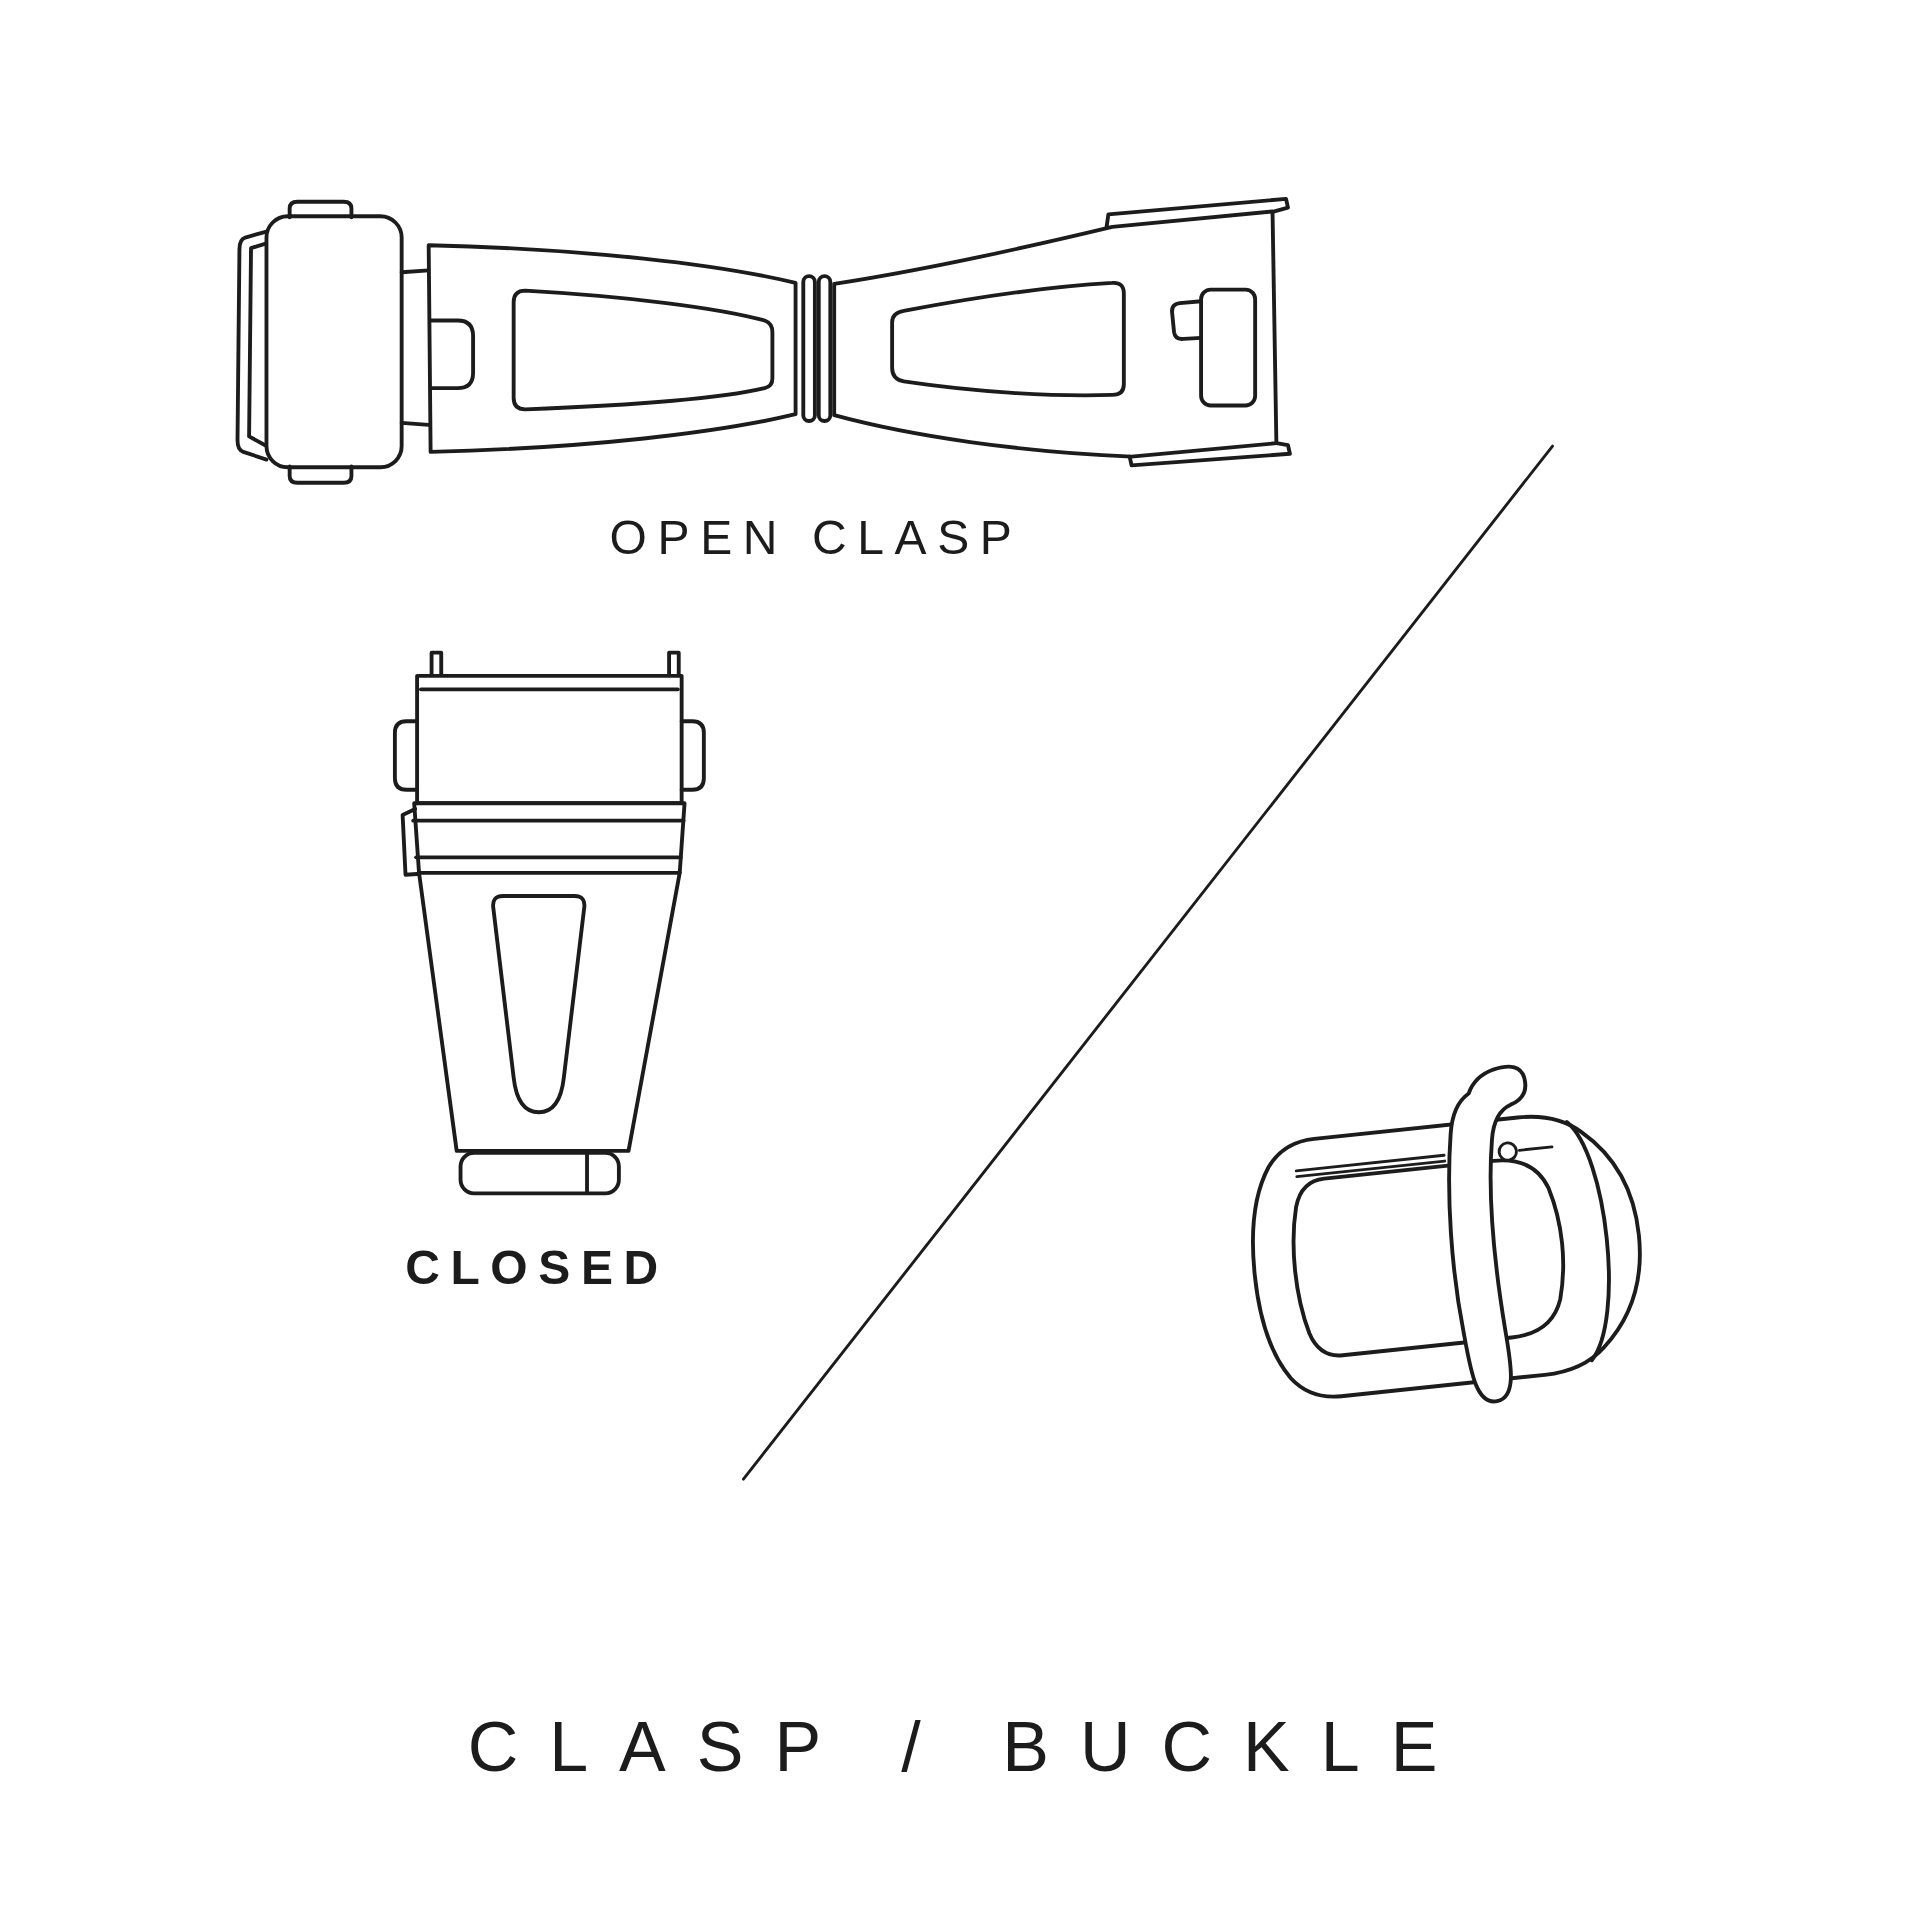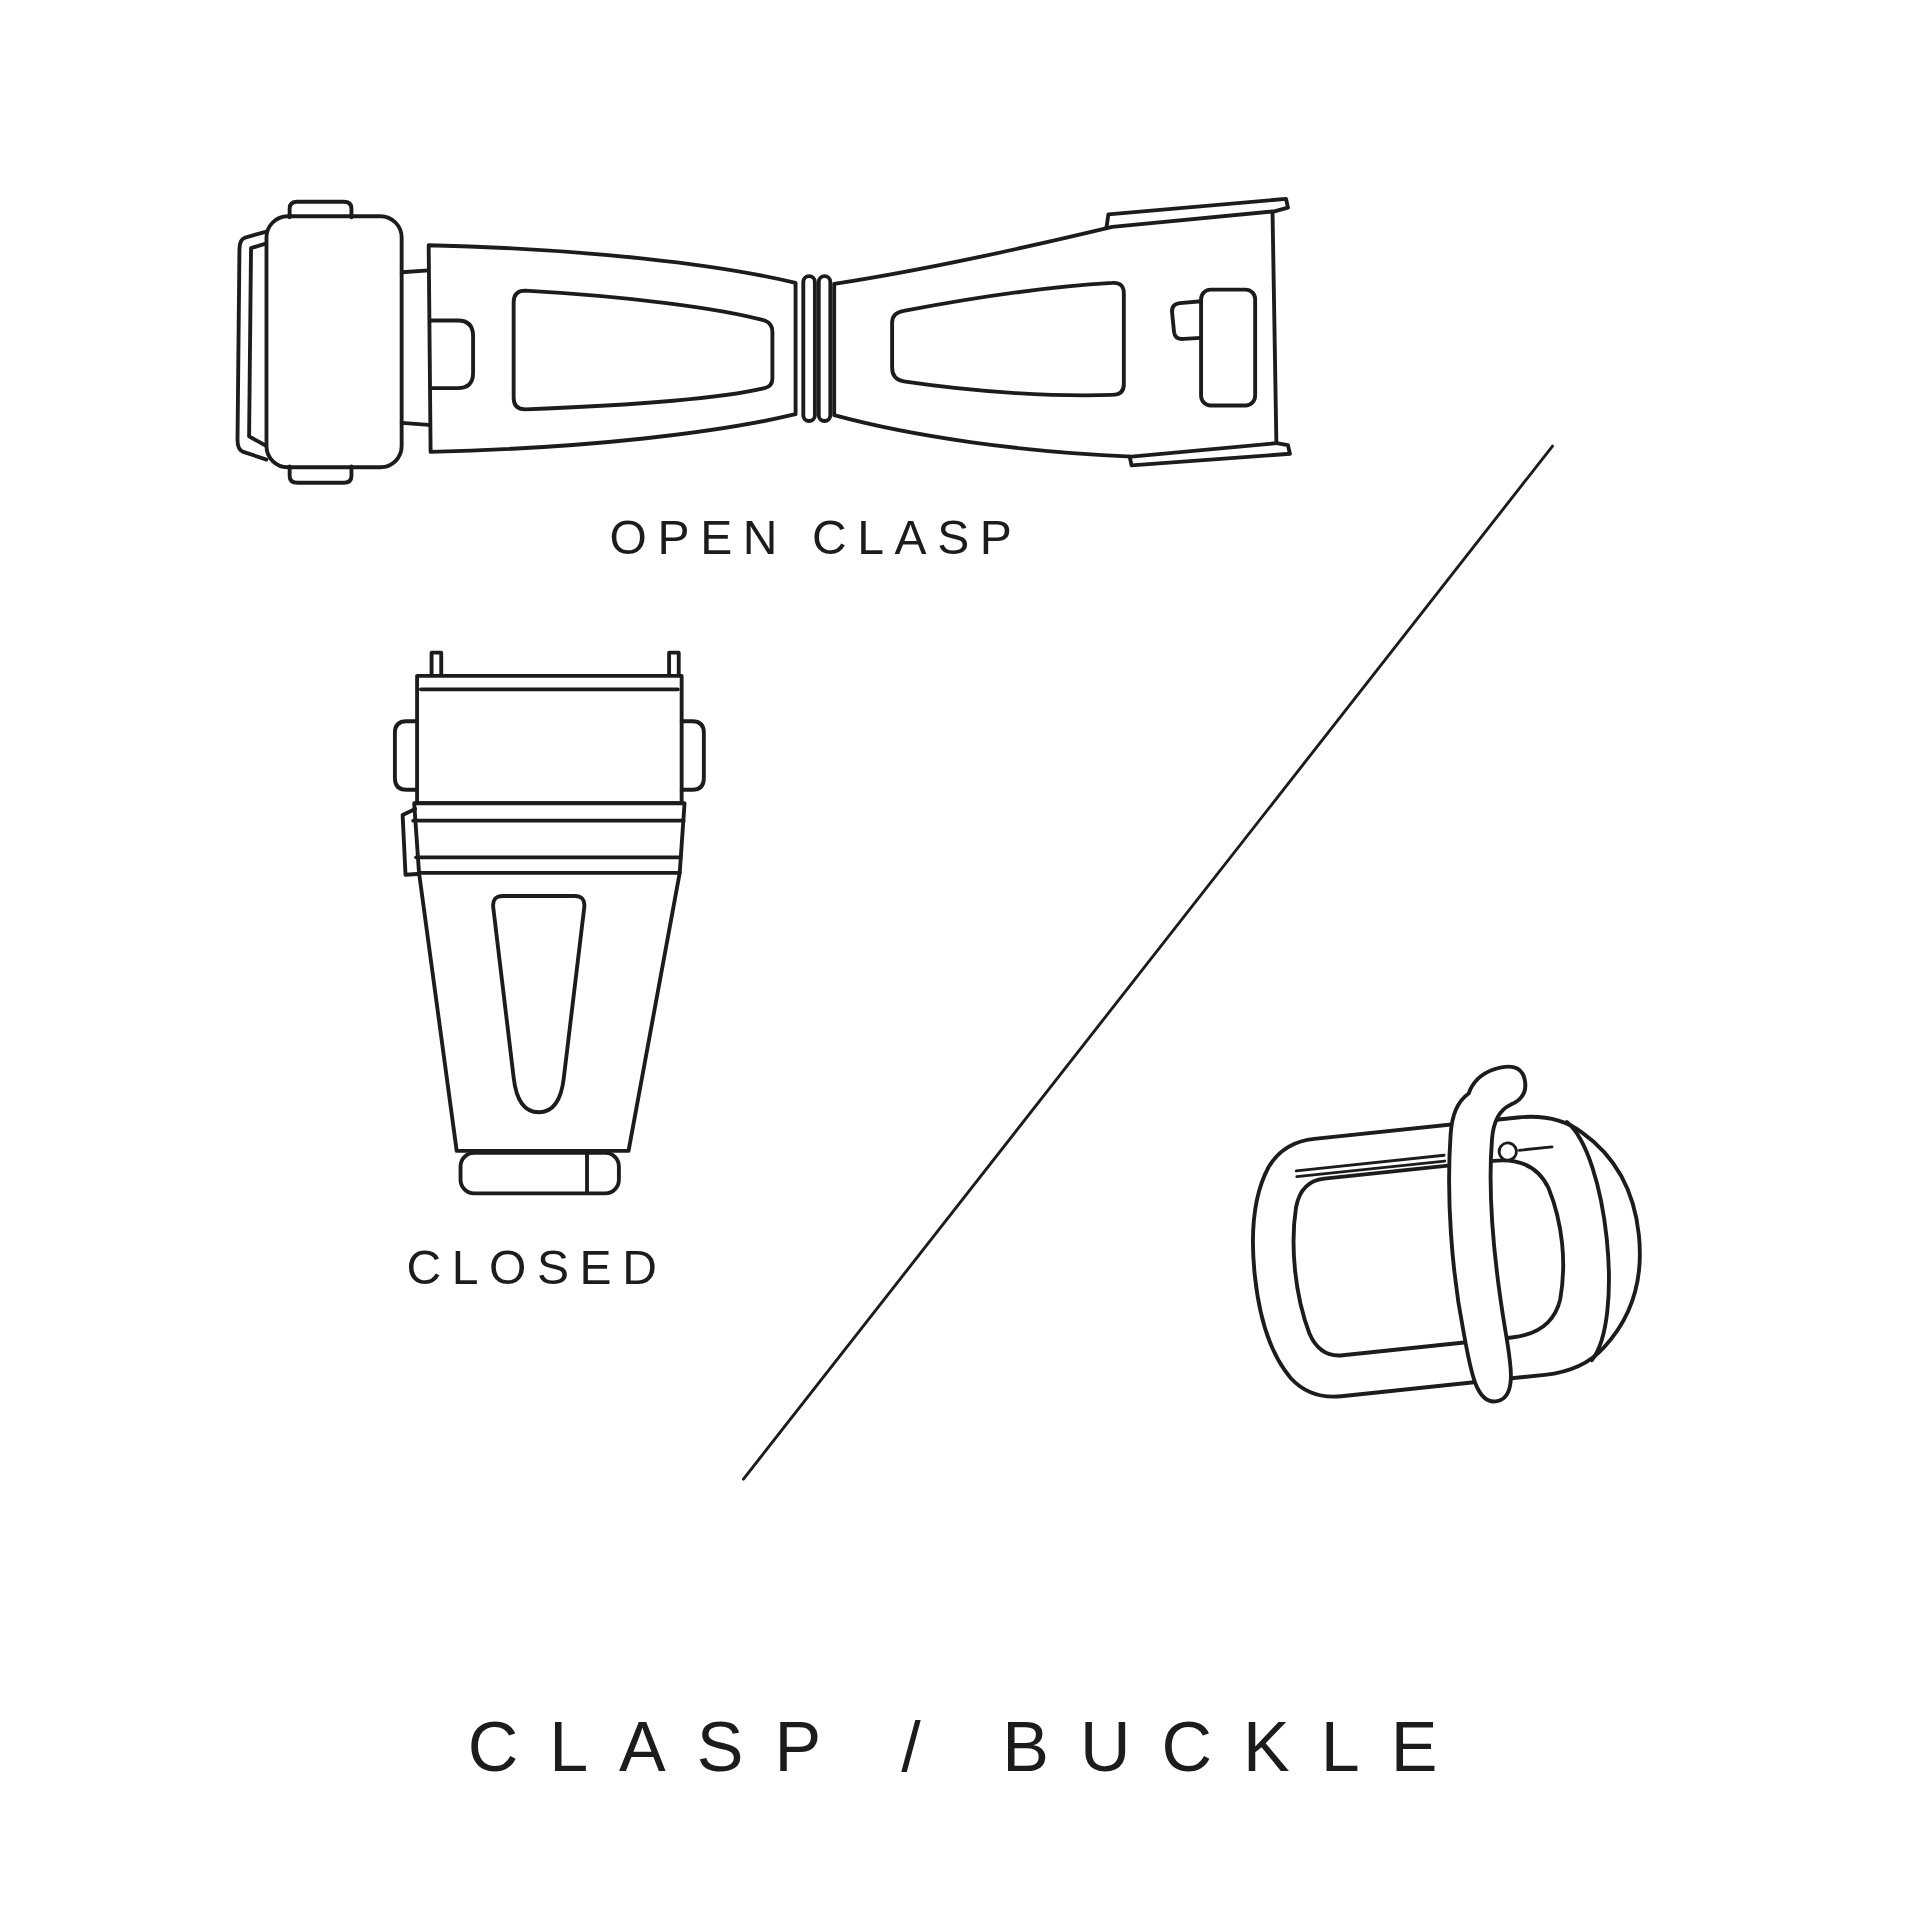--- a/index.html
+++ b/index.html
@@ -109,18 +109,18 @@
         <circle cx="1572" cy="1200" r="9" fill="#ffffff" stroke-width="3"></circle>
         <line x1="1584" y1="1200" x2="1618" y2="1200" stroke-width="3"></line>
 
         <path d="M1538 1136 Q1520 1146 1515 1176 C1504 1238 1501 1316 1507 1382 C1510 1422 1512 1458 1534 1456 C1556 1454 1552 1416 1550 1382 C1546 1314 1547 1240 1557 1186 Q1562 1158 1580 1152 Q1600 1146 1597 1126 Q1594 1108 1566 1114 Q1546 1119 1538 1136 Z" fill="#ffffff"></path>
       </g>
     </g>
   </svg>
 
   <div class="label" style="left:816px; top:510px;">OPEN CLASP</div>
 
-  <div class="label" style="left:537px; top:1240px;">CLOSED</div>
+  <div class="label" style="left:537px; top:1240px;font-weight:bold;">CLOSED</div>
 
   <h1 class="title" style="left:968px; top:1707px;">CLASP / BUCKLE</h1>
 
 </div>
 
 
 </body></html>

